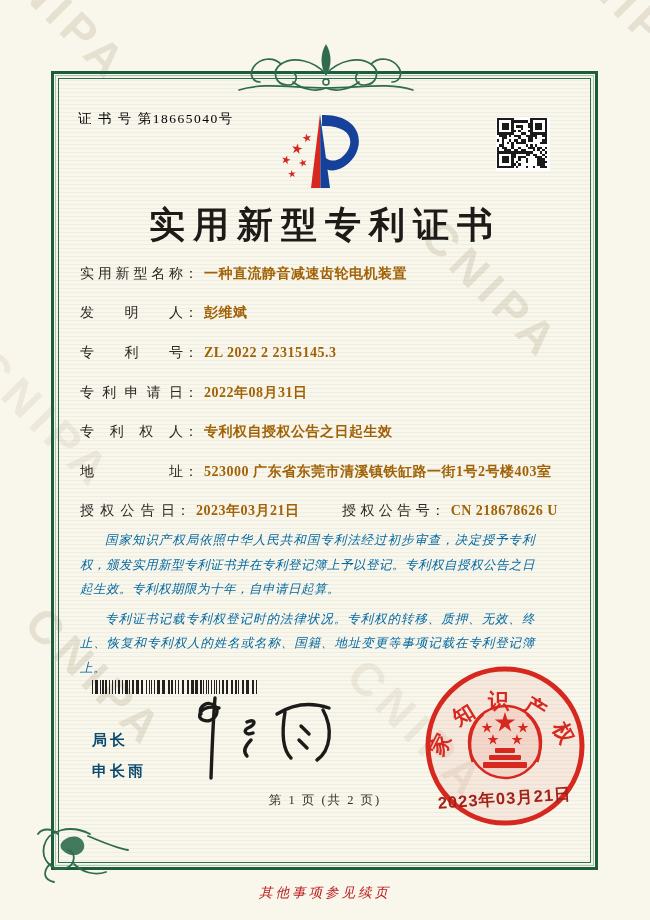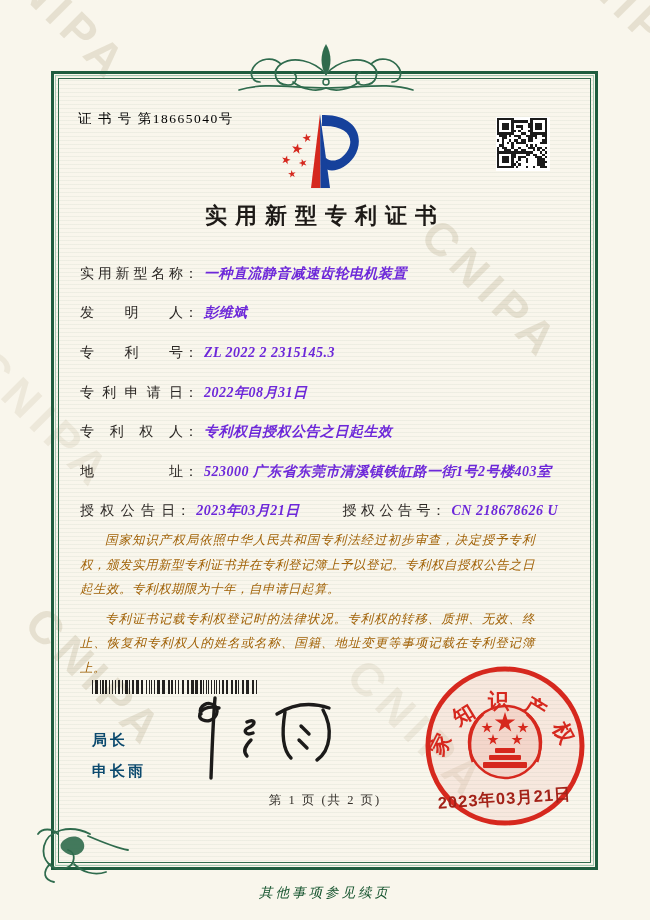--- a/index.html
+++ b/index.html
@@ -36,55 +36,55 @@
   .ornament{position:absolute; z-index:3;}
   
   .cert-no{
     position:absolute; left:78px; top:110px; z-index:2;
     font-size:13.5px; letter-spacing:1.5px; color:#000000;
   }
   .logo{position:absolute; left:272px; top:110px; z-index:2;}
   .qr{position:absolute; left:496px; top:117px; width:52px; height:52px; background:#fff; padding:1px; z-index:2;}
   .title{
     position:absolute; left:0; top:201px; width:100%; text-align:center; z-index:2;
-    font-size:22px; font-weight:bold; letter-spacing:8px; color:#1d1a17;
+    font-size:36px; font-weight:bold; letter-spacing:8px; color:#1d1a17;
   }
   
   .fields{position:absolute; left:80px; top:254px; width:478px; z-index:2; font-size:14px;}
   .f-row{display:flex; align-items:center; height:39.6px; white-space:nowrap;}
   .f-label{
     display:inline-block; width:104px; text-align:justify; text-align-last:justify;
     color:#2b2724; letter-spacing:1px;
   }
   .f-colon{margin-right:6px; color:#2b2724;}
-  .f-value{font-weight:600; color:#6d28d9; letter-spacing:0.5px;font-style:italic;}
+  .f-value{font-weight:600; color:#a16207; letter-spacing:0.5px;}
   .f-gap{width:46px;}
   
   .paras{
     position:absolute; left:80px; top:528px; width:455px; z-index:2;
-    font-size:12.5px; line-height:24.5px; text-align:justify; color:#a16207;
+    font-size:12.5px; line-height:24.5px; text-align:justify; color:#0369a1;
     font-style:italic; letter-spacing:0.5px;
   }
   .paras p{margin:0 0 5px 0; text-indent:2em;}
   
   .barcode{position:absolute; left:92px; top:680px; z-index:2;}
   .signoff{
     position:absolute; left:92px; top:724px; z-index:2;
     font-family:"Liberation Sans","DejaVu Sans",sans-serif;
     font-size:15px; font-weight:600; color:#0c4a6e; letter-spacing:3px; line-height:31px;
   }
   .signature{position:absolute; left:185px; top:692px; z-index:2;}
   .seal{position:absolute; left:423px; top:664px; z-index:4;}
   .footer-page{
     position:absolute; left:0; top:792px; width:100%; text-align:center; z-index:2;
     font-size:12.5px; color:#34302b; letter-spacing:2px;
   }
   .cont-note{
     position:absolute; left:0; top:884px; width:100%; text-align:center; z-index:2;
-    font-size:13.5px; font-style:italic; color:#14532d; letter-spacing:3px;
+    font-size:13.5px; font-style:italic; color:#b91c1c; letter-spacing:3px;
   }
 </style>
 </head>
 <body>
 
 <div class="page">
 
   <span class="wm" style="left:-28px; top:-16px;">CNIPA</span>
   <span class="wm" style="left:540px; top:-22px;">CNIPA</span>
   <span class="wm" style="left:404px; top:262px;">CNIPA</span>

